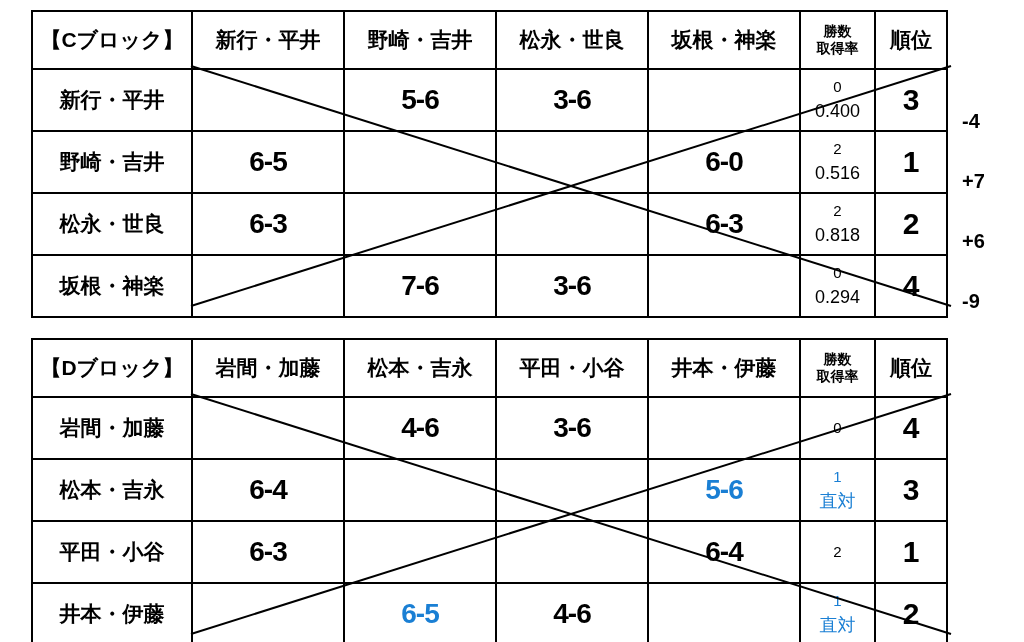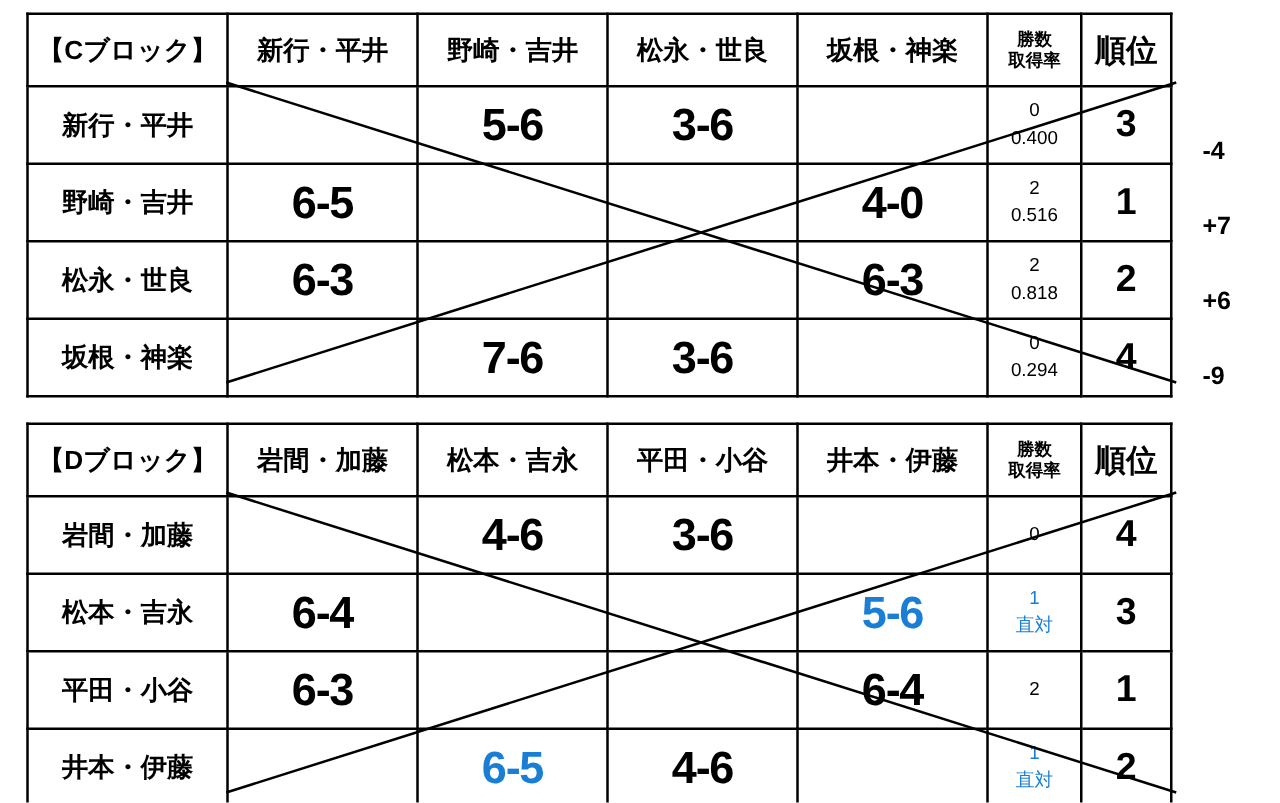--- a/index.html
+++ b/index.html
@@ -14,21 +14,21 @@
     color: #000000;
     overflow: hidden;
   }
   .page {
     position: relative;
     width: 1024px;
     height: 642px;
   }
   .block {
     position: absolute;
-    left: 21px;
+    left: 31px;
   }
   .block-c { top: 10px; }
   .block-d { top: 322px; margin-top: 16px; }
 
   table.grid {
     border-collapse: collapse;
     table-layout: fixed;
   }
   table.grid td {
     border: 2px solid #000000;
@@ -54,44 +54,44 @@
   .hdr-opp {
     font-size: 21px;
     font-weight: bold;
   }
   .hdr-rate {
     font-size: 14px;
     font-weight: bold;
     line-height: 1.25;
   }
   .hdr-rank {
-    font-size: 25px;
+    font-size: 21px;
     font-weight: bold;
   }
   .row-name {
     font-size: 21px;
     font-weight: bold;
   }
   .score {
-    font-size: 36px;
+    font-size: 28px;
     font-weight: bold;
     letter-spacing: -1px;
   }
   .score.blue { color: #1a7fd4; }
   .rate-cell {
     font-size: 14px;
     line-height: 1.45;
     font-weight: normal;
   }
   .rate-cell .wins {
     font-size: 15px;
     display: block;
   }
   .rate-cell .pct {
-    font-size: 15px;
+    font-size: 18px;
     display: block;
   }
   .rate-cell.blue .wins,
   .rate-cell.blue .pct { color: #1a7fd4; }
   .rank-cell {
     font-size: 30px;
     font-weight: bold;
   }
 
   
@@ -147,21 +147,21 @@
           <span class="pct">0.400</span>
         </td>
         <td class="rank-cell">3</td>
       </tr>
 
       <tr class="body-row">
         <td class="row-name">野崎・吉井</td>
         <td class="score">6-5</td>
         <td class="score"></td>
         <td class="score"></td>
-        <td class="score">4-0</td>
+        <td class="score">6-0</td>
         <td class="rate-cell">
           <span class="wins">2</span>
           <span class="pct">0.516</span>
         </td>
         <td class="rank-cell">1</td>
       </tr>
 
       <tr class="body-row">
         <td class="row-name">松永・世良</td>
         <td class="score">6-3</td>

